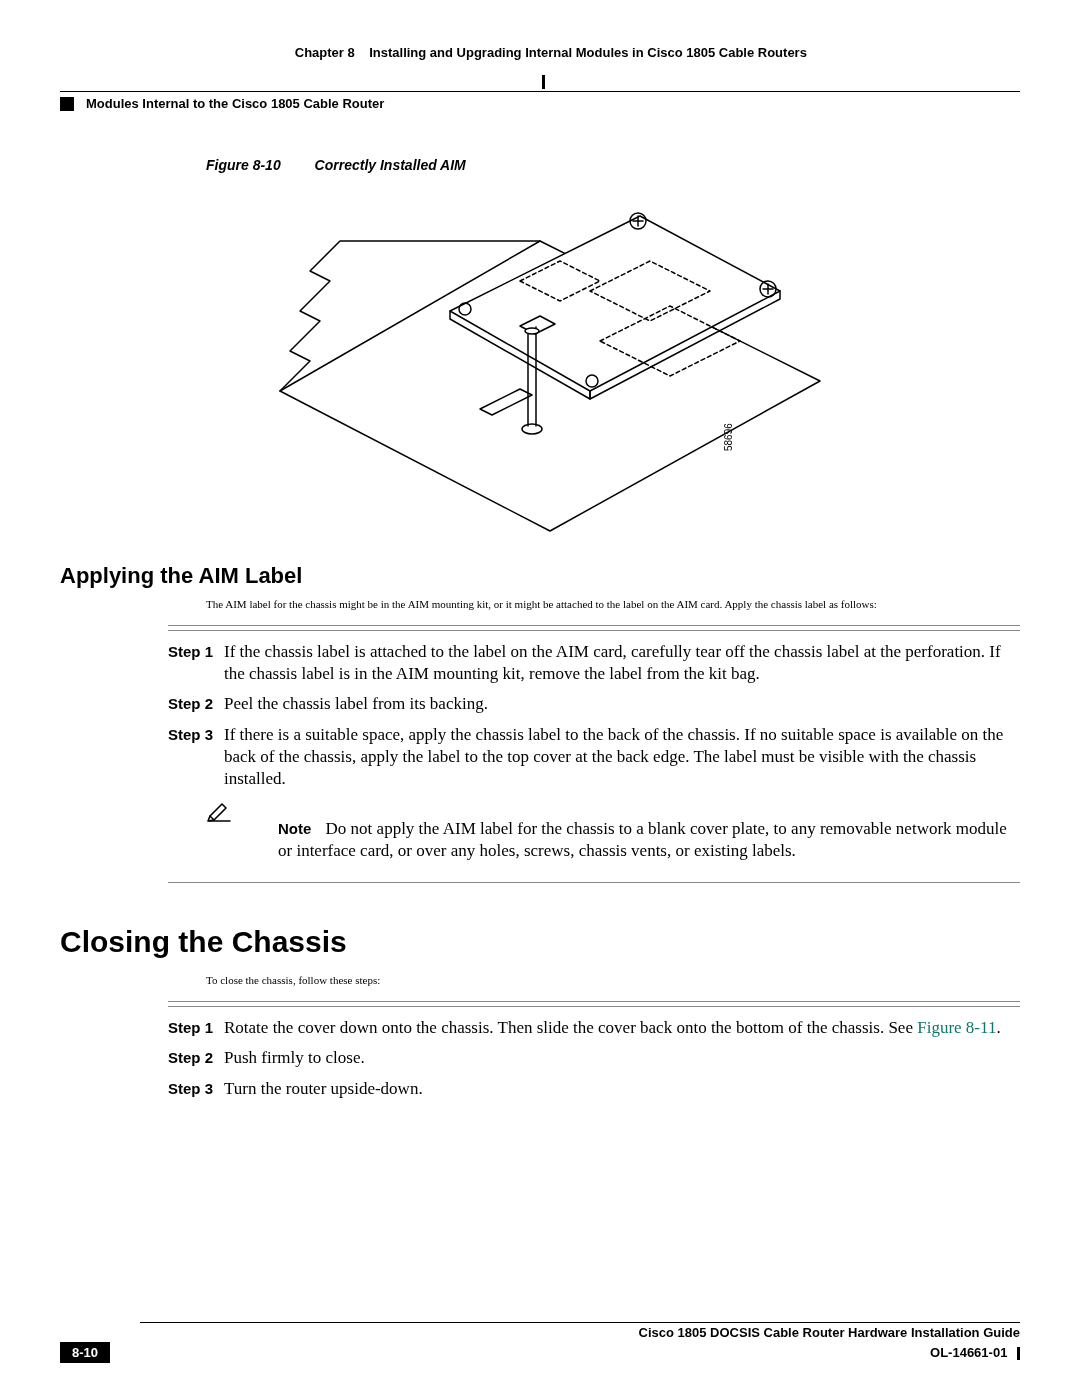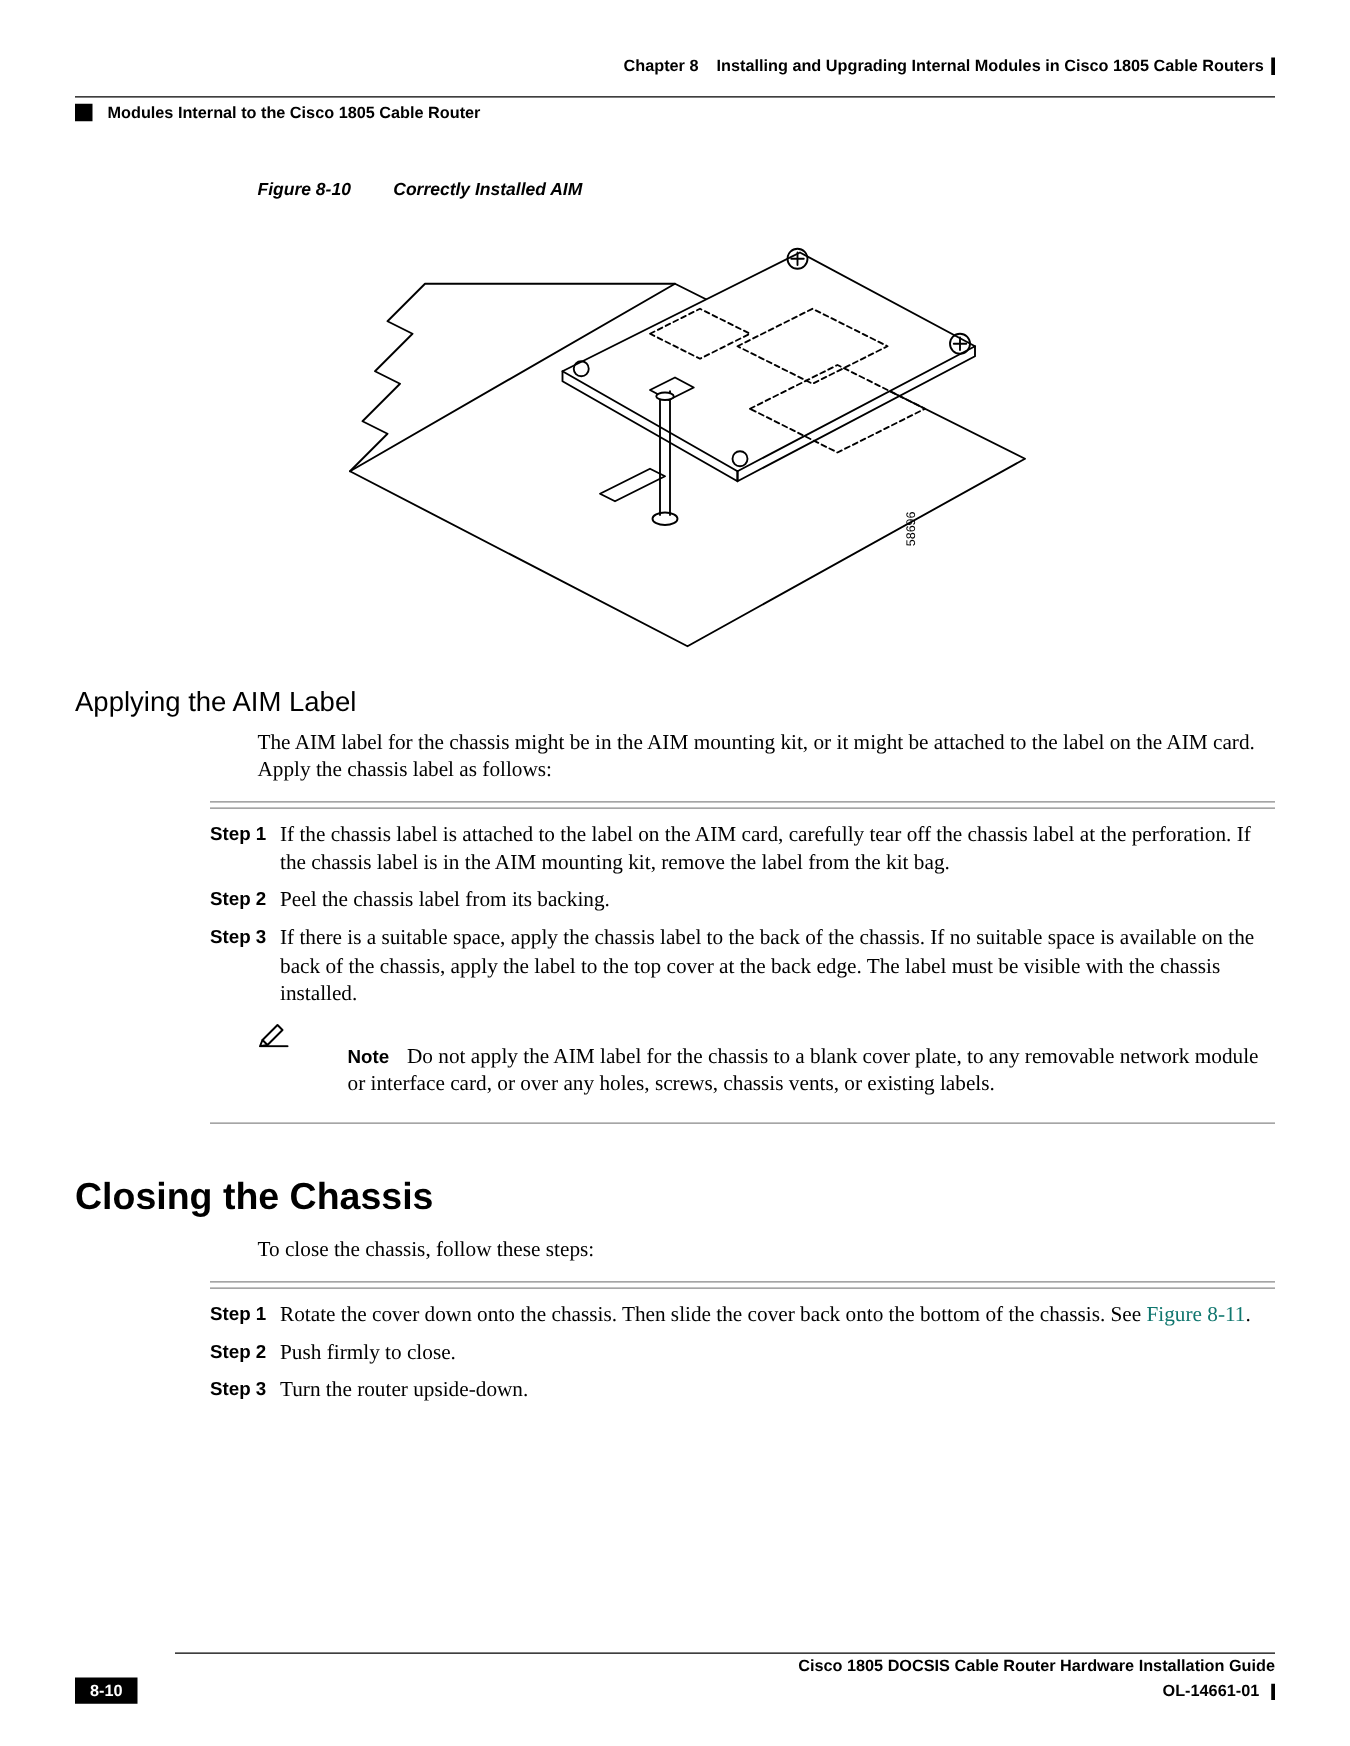--- a/index.html
+++ b/index.html
@@ -16,20 +16,21 @@
     box-sizing: border-box;
     padding: 30px 60px 40px 60px;
   }
   .header {
     display: flex;
     justify-content: flex-end;
     align-items: center;
     font-family: Arial, Helvetica, sans-serif;
     font-size: 13px;
     font-weight: bold;
+    flex-direction: column;
   }
   .header .chapter-line {
     white-space: pre;
   }
   .header .bar {
     display:inline-block;
     width: 3px;
     height: 14px;
     background:#000;
     margin-left:6px;
@@ -64,31 +65,31 @@
   }
   .figcap .figno { margin-right: 30px; }
   .figure-svg {
     display:block;
     margin: 0 auto;
   }
 
   .h2 {
     font-family: Arial, Helvetica, sans-serif;
     font-size: 22px;
-    font-weight: normal;
+    font-weight: bold;
     margin: 22px 0 8px 0;
   }
   .h1 {
     font-family: Arial, Helvetica, sans-serif;
     font-size: 30px;
     font-weight: bold;
     margin: 42px 0 14px 0;
   }
   .body-p {
-    font-size: 17px;
+    font-size: 11px;
     line-height: 1.3;
     margin: 0 0 10px 146px;
   }
   .steps-divider {
     margin: 14px 0 10px 108px;
     height: 4px;
     border-top: 1px solid #888;
     border-bottom: 1px solid #888;
     background: transparent;
   }

